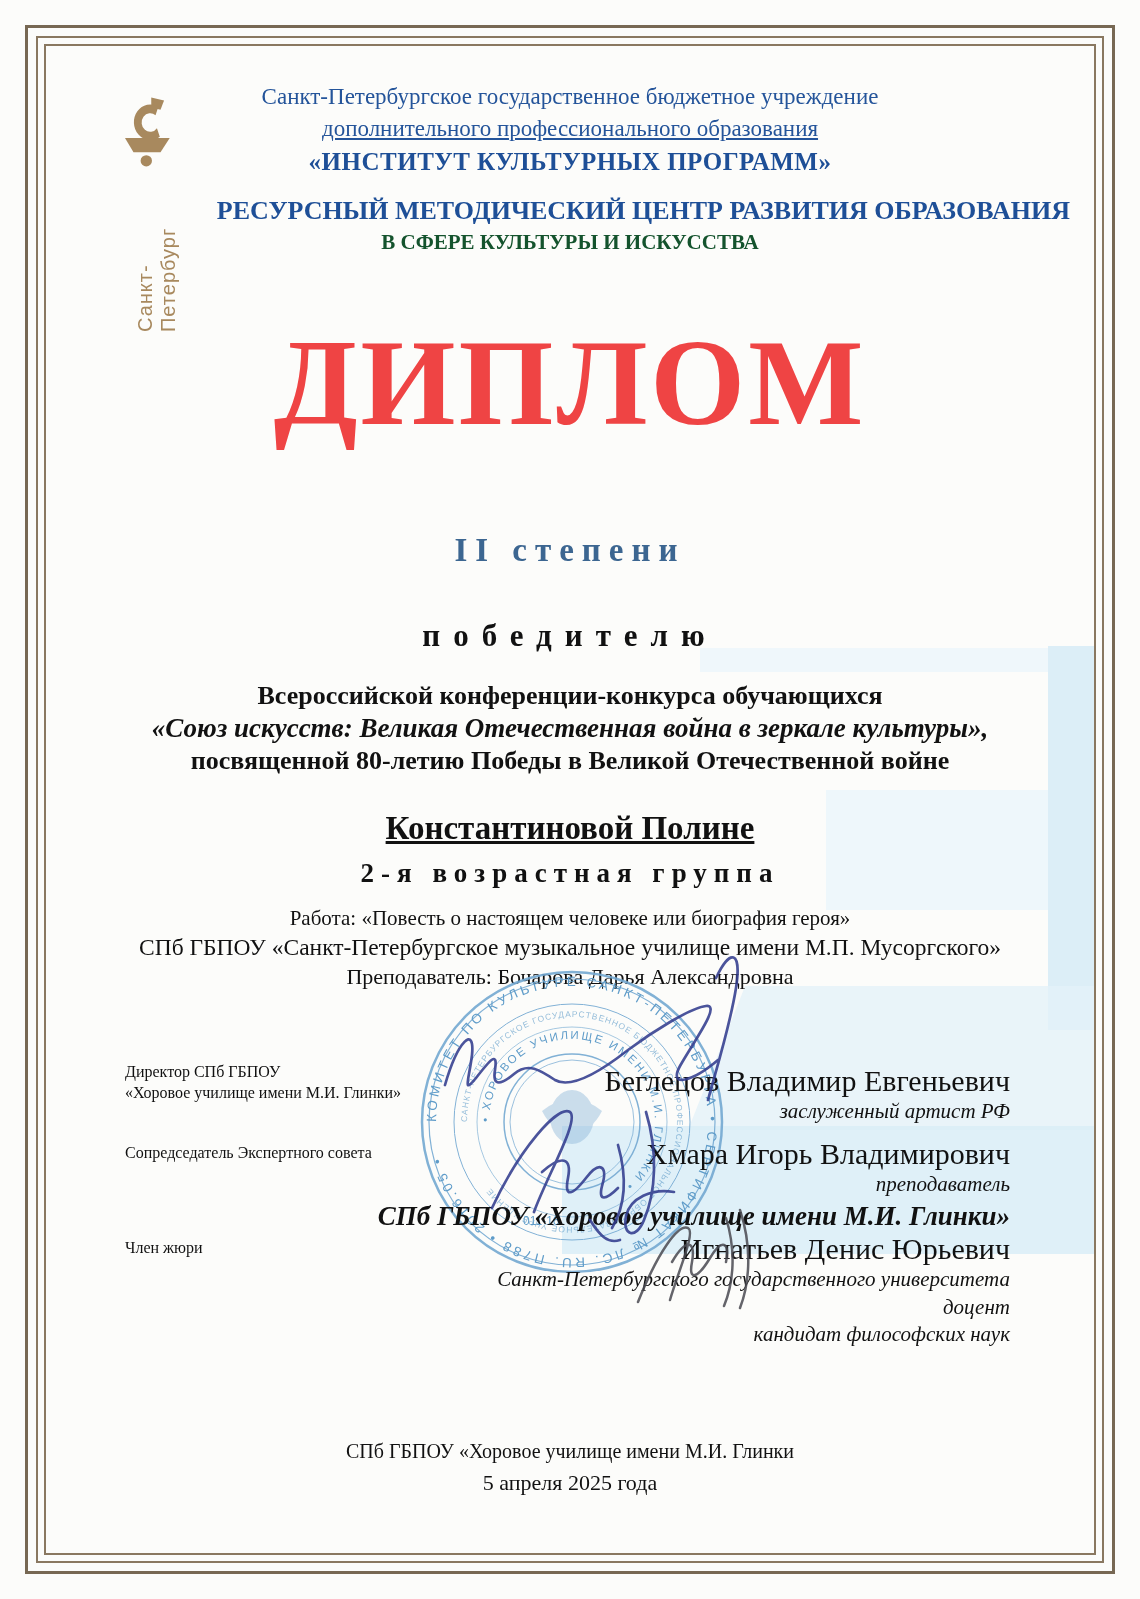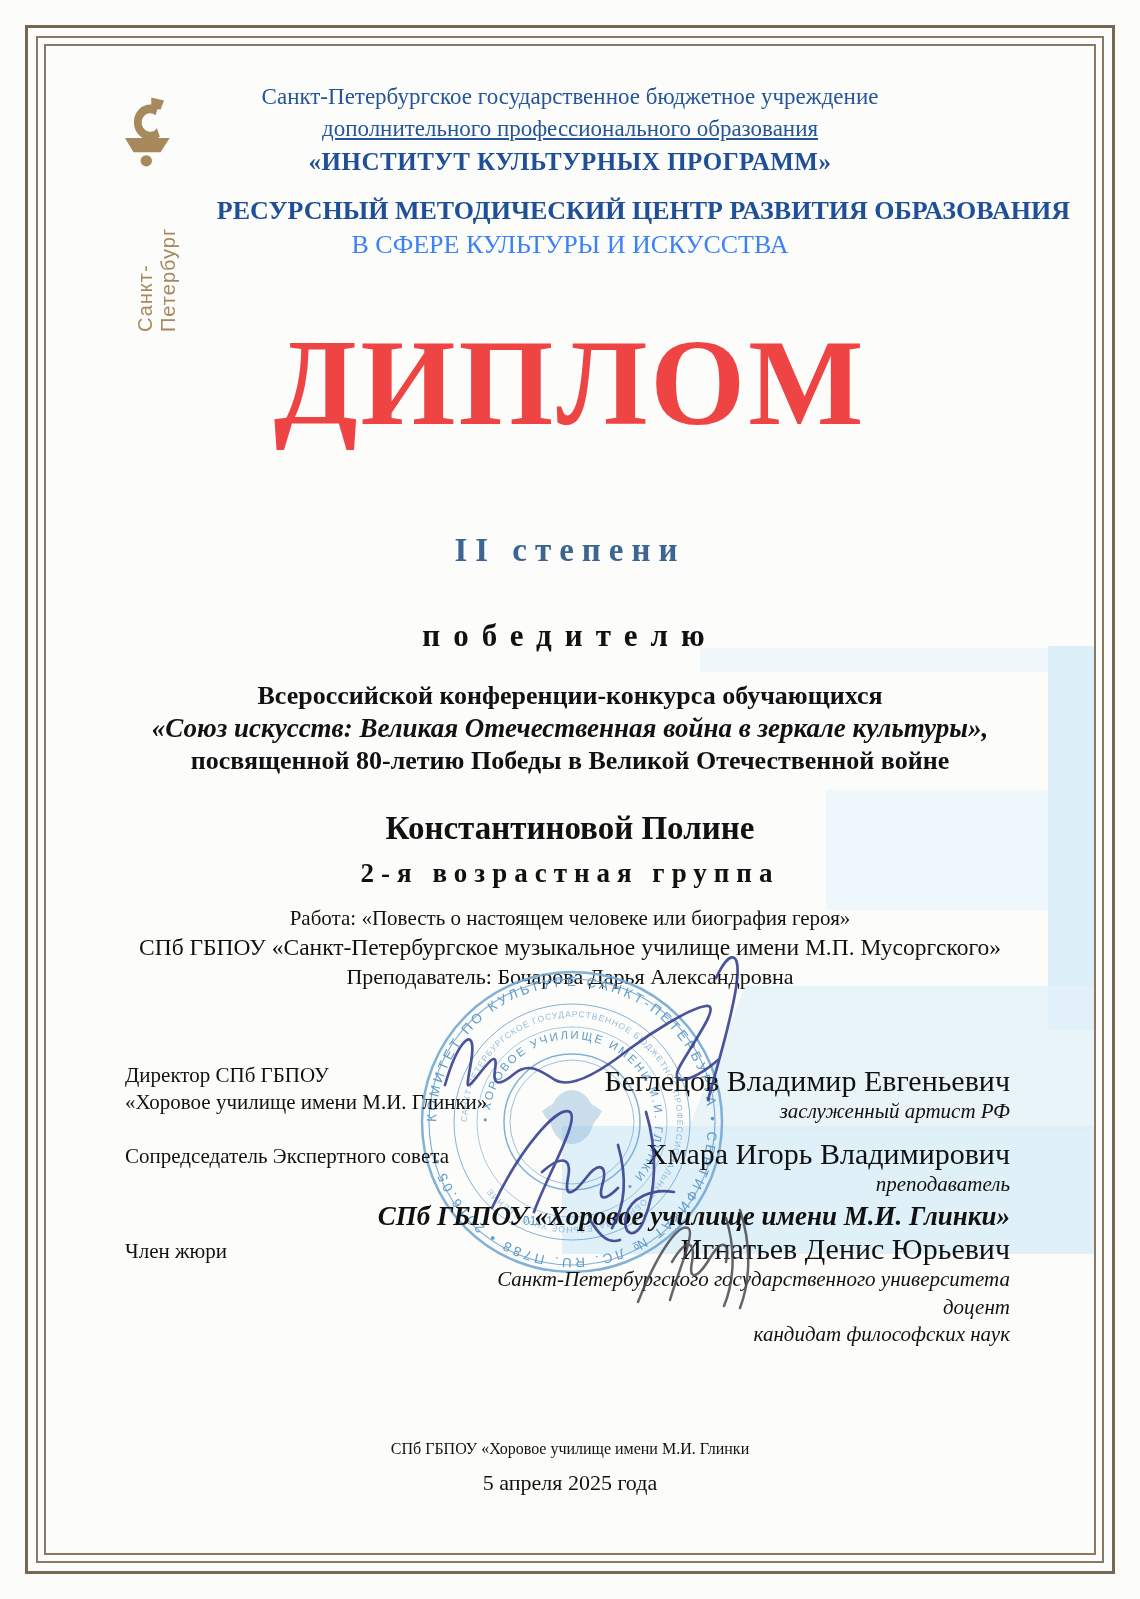--- a/index.html
+++ b/index.html
@@ -33,36 +33,36 @@
     font-family:"Liberation Sans","DejaVu Sans",sans-serif;
     font-size:20px;color:#a8895e;letter-spacing:1px;
   }
   
   .cline{position:absolute;left:70px;right:70px;text-align:center;}
   .hdr{color:#24549a;}
   #org1{top:84px;font-size:23px;}
   #org2{top:116px;font-size:23px;text-decoration:underline;}
   #org3{top:148px;font-size:25px;font-weight:bold;letter-spacing:.5px;color:#1e4f97;}
   #ctr1{top:196px;font-size:26px;font-weight:bold;color:#1e4f97;text-align:right;}
-  #ctr2{top:230px;font-size:26px;font-weight:normal;color:#3b82f6;}
+  #ctr2{top:230px;font-size:21px;font-weight:bold;color:#14532d;}
   #title{top:322px;font-size:122px;font-weight:bold;color:#ef4444;letter-spacing:3px;line-height:1;}
   #degree{top:532px;font-size:33px;font-weight:bold;color:#3c6691;letter-spacing:8px;}
   #awarded{top:618px;font-size:31px;font-weight:bold;letter-spacing:13px;}
   #comp1{top:681px;font-size:26px;font-weight:bold;}
   #comp2{top:713px;font-size:27px;font-weight:bold;font-style:italic;}
   #comp3{top:746px;font-size:26px;font-weight:bold;}
-  #rname{top:810px;font-size:33px;font-weight:bold;}
+  #rname{top:810px;font-size:33px;font-weight:bold;text-decoration:underline;}
   #rgroup{top:858px;font-size:27px;font-weight:bold;letter-spacing:7px;}
   #work{top:906px;font-size:21px;}
   #school{top:934px;font-size:23.5px;}
   #teacher{top:964px;font-size:22px;}
-  #footer1{top:1440px;font-size:16px;}
+  #footer1{top:1440px;font-size:20px;}
   #footer2{top:1470px;font-size:22px;}
   
-  .role{position:absolute;left:125px;font-size:21px;line-height:1.3;}
+  .role{position:absolute;left:125px;font-size:16px;line-height:1.3;}
   .sig-right{position:absolute;right:130px;text-align:right;}
   .sig-name{font-size:30px;text-align:right;}
   .sig-title{font-size:21px;font-style:italic;line-height:1.32;}
   .sig-title.b{font-weight:bold;font-size:27px;margin-left:8px;}
   #role1{top:1062px;}
   #sigr1{top:1064px;}
   #role2{top:1143px;}
   #sigr2{top:1137px;}
   #role3{top:1238px;}
   #sigr3{top:1232px;}

